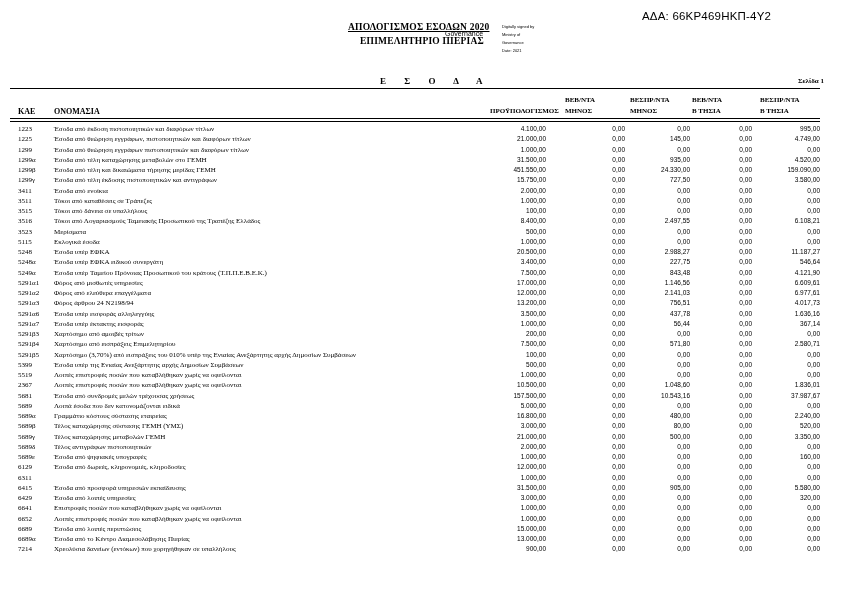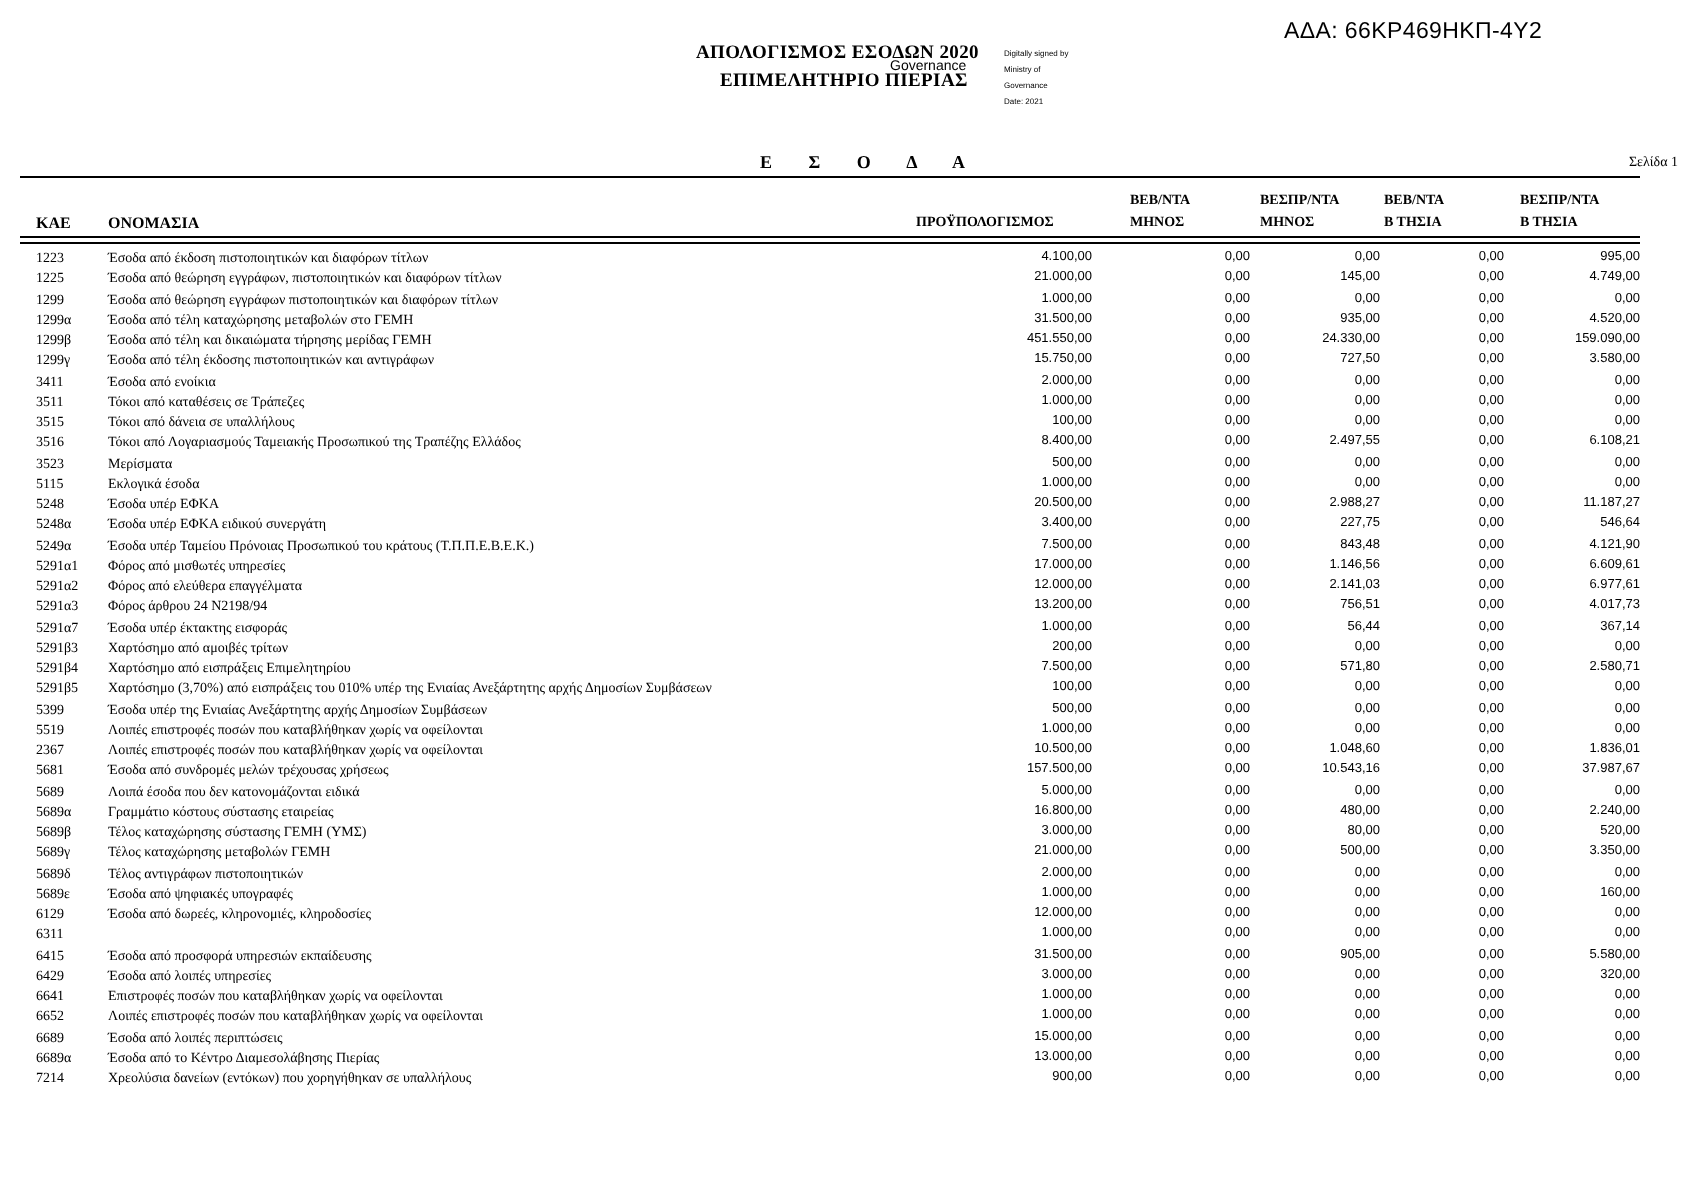--- a/index.html
+++ b/index.html
@@ -1,24 +1,24 @@
 <!DOCTYPE html>
 <html><head>
 <meta charset="utf-8">
 <style>
   html, body { margin: 0; padding: 0; background: #ffffff; }
   body { width: 842px; height: 596px; position: relative; overflow: hidden; font-family: "Liberation Serif", serif; color: #000; }
   .ada { position: absolute; left: 642px; top: 10px; font-family: "Liberation Sans", sans-serif; font-size: 11.5px; letter-spacing: 0.2px; }
   .title-block { position: absolute; left: 340px; top: 22px; width: 200px; }
-  .title1 { position: absolute; left: 8px; top: 0; font-weight: bold; font-size: 9.5px; white-space: nowrap; letter-spacing: 0.2px; }
+  .title1 { position: absolute; left: 8px; top: 0; font-weight: bold; font-size: 9.5px; white-space: nowrap; letter-spacing: 0.2px; text-decoration: underline; }
   .title2 { position: absolute; left: 20px; top: 14px; font-weight: bold; font-size: 9.5px; white-space: nowrap; letter-spacing: 0.2px; }
   .sig-gov { position: absolute; left: 105px; top: 8px; font-family: "Liberation Sans", sans-serif; font-size: 7px; white-space: nowrap; }
   .sig-small { position: absolute; left: 162px; font-family: "Liberation Sans", sans-serif; font-size: 4px; white-space: nowrap; }
   .section { position: absolute; left: 380px; top: 76px; font-weight: bold; font-size: 9px; letter-spacing: 8px; white-space: nowrap; }
-  .page-label { position: absolute; right: 3px; top: 77px; font-size: 7px; font-weight: normal; }
+  .page-label { position: absolute; right: 18px; top: 77px; font-size: 7px; font-weight: bold; }
   .hline { position: absolute; left: 10px; width: 810px; background: #000; height: 1px; }
   .hdr { position: absolute; font-weight: bold; font-size: 7px; line-height: 11px; text-align: left; white-space: nowrap; }
   .hdr-l { text-align: center; font-size: 8px; }
   .rows { position: absolute; left: 0; top: 124px; width: 794px; }
   .row { position: relative; height: 10.25px; font-size: 7px; line-height: 10px; white-space: nowrap; }
   .row span { position: absolute; top: 0; }
   .c-kab { left: 18px; }
   .c-name { left: 54px; }
   .c-num { text-align: right; width: 90px; font-family: "Liberation Sans", sans-serif; font-size: 6.5px; }
   .c-budget { left: 456px; }
@@ -41,21 +41,21 @@
   <div class="sig-small" style="top:18px">Governance</div>
   <div class="sig-small" style="top:26px">Date: 2021</div>
 </div>
 
 <div class="section">Ε Σ Ο Δ Α</div>
 <div class="page-label">Σελίδα 1</div>
 <div class="hline" style="top:88px"></div>
 
 <div class="hdr hdr-l" style="left:18px; top:106px;">ΚΑΕ</div>
 <div class="hdr hdr-l" style="left:54px; top:106px;">ΟΝΟΜΑΣΙΑ</div>
-<div class="hdr" style="left:458px; top:106px; width:80px;">ΠΡΟΫΠΟΛΟΓΙΣΜΟΣ</div>
+<div class="hdr" style="left:490px; top:106px; width:80px;">ΠΡΟΫΠΟΛΟΓΙΣΜΟΣ</div>
 
 <div class="hdr" style="left:565px; top:95px; width:60px;">
   <div>ΒΕΒ/ΝΤΑ</div>
   <div>ΜΗΝΟΣ</div>
 </div>
 <div class="hdr" style="left:630px; top:95px; width:60px;">
   <div>ΒΕΣΠΡ/ΝΤΑ</div>
   <div>ΜΗΝΟΣ</div>
 </div>
 <div class="hdr" style="left:692px; top:95px; width:60px;">
@@ -227,20 +227,29 @@
     <div class="row">
       <span class="c-kab">5291α3</span>
       <span class="c-name">Φόρος άρθρου 24 Ν2198/94</span>
       <span class="c-num c-budget">13.200,00</span>
       <span class="c-num c-m1">0,00</span>
       <span class="c-num c-m2">756,51</span>
       <span class="c-num c-y1">0,00</span>
       <span class="c-num c-y2">4.017,73</span>
     </div>
     <div class="row">
+      <span class="c-kab">5291α6</span>
+      <span class="c-name">Έσοδα υπέρ εισφοράς αλληλεγγύης</span>
+      <span class="c-num c-budget">3.500,00</span>
+      <span class="c-num c-m1">0,00</span>
+      <span class="c-num c-m2">437,78</span>
+      <span class="c-num c-y1">0,00</span>
+      <span class="c-num c-y2">1.636,16</span>
+    </div>
+    <div class="row">
       <span class="c-kab">5291α7</span>
       <span class="c-name">Έσοδα υπέρ έκτακτης εισφοράς</span>
       <span class="c-num c-budget">1.000,00</span>
       <span class="c-num c-m1">0,00</span>
       <span class="c-num c-m2">56,44</span>
       <span class="c-num c-y1">0,00</span>
       <span class="c-num c-y2">367,14</span>
     </div>
     <div class="row">
       <span class="c-kab">5291β3</span>

